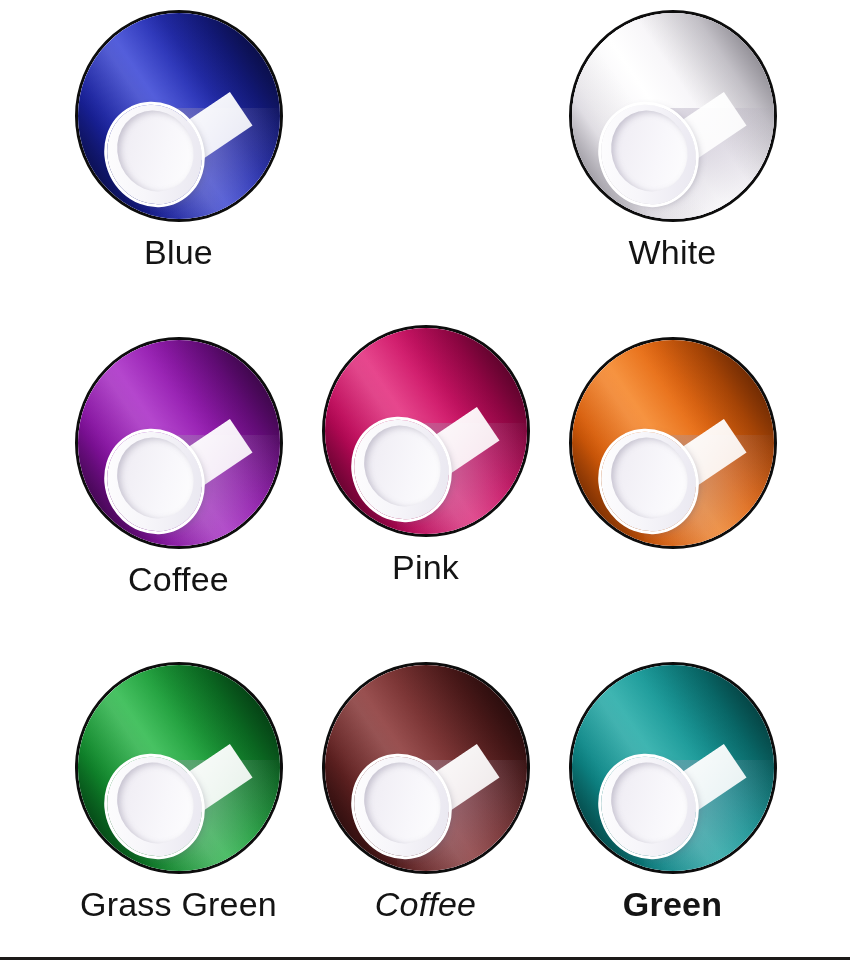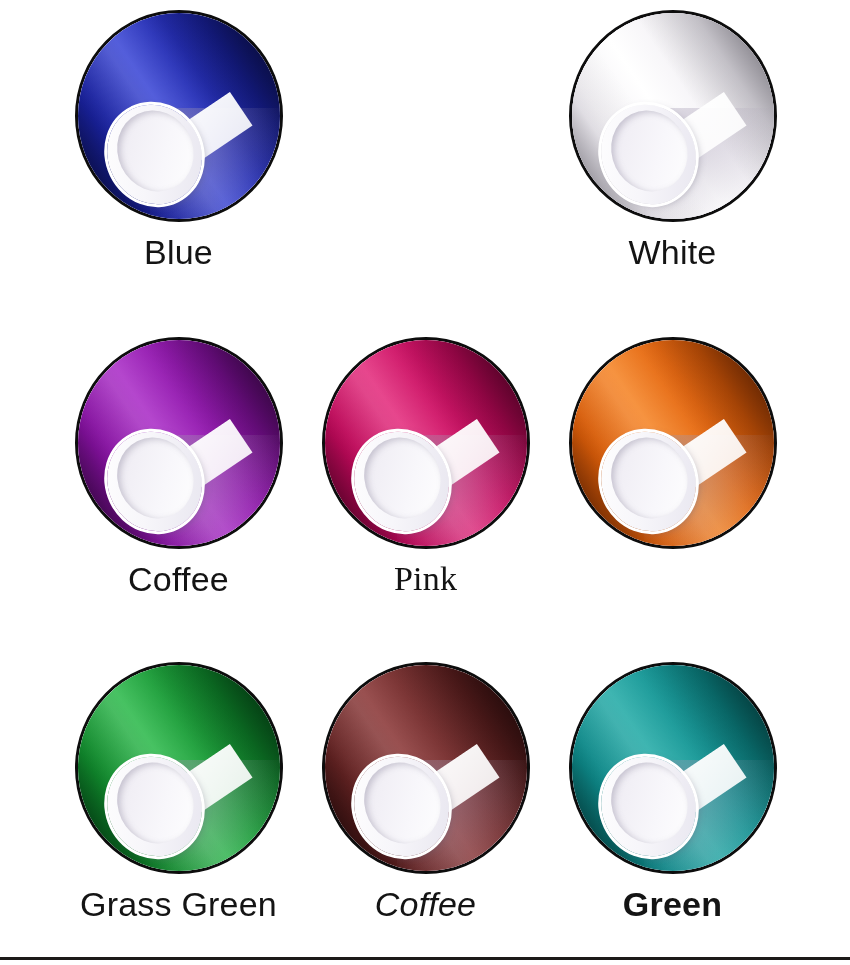--- a/index.html
+++ b/index.html
@@ -161,21 +161,21 @@
         <div class="roll" style="background: linear-gradient(90deg, rgb(93, 10, 113) 0%, rgb(140, 18, 168) 22%, rgb(169, 43, 198) 46%, rgb(140, 18, 168) 70%, rgb(93, 10, 113) 100%);">
           <div class="rollShade"></div>
         </div>
         <div class="cast"></div>
         <div class="lip"></div>
         <div class="mouth"></div>
         <div class="mouthInner"></div>
       </div>
       <div class="label">Coffee</div>
     </div>
-    <div class="swatch" style="left: 302px; top: 337px; font-family: Liberation Serif, serif;">
+    <div class="swatch" style="left: 302px; top: 325px;">
       <div class="disc">
         <div class="bg"></div>
         <div class="sheet"></div>
         <div class="roll" style="background: linear-gradient(90deg, rgb(142, 4, 66) 0%, rgb(199, 10, 94) 22%, rgb(227, 43, 124) 46%, rgb(199, 10, 94) 70%, rgb(142, 4, 66) 100%);">
           <div class="rollShade"></div>
         </div>
         <div class="cast"></div>
         <div class="lip"></div>
         <div class="mouth"></div>
         <div class="mouthInner"></div>

